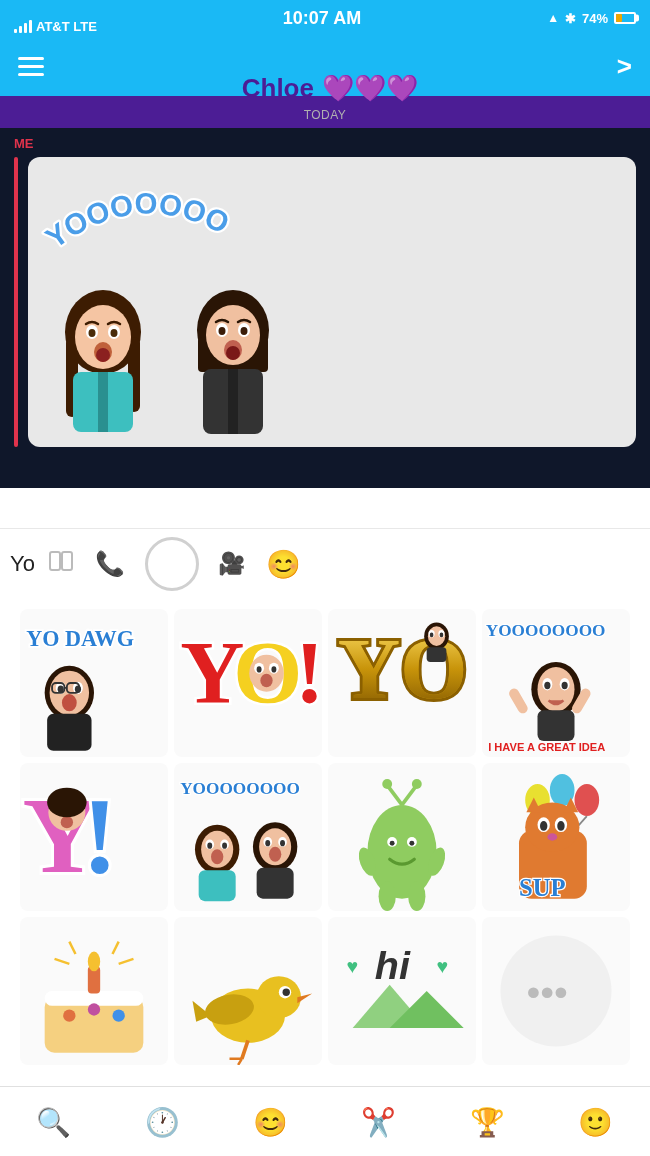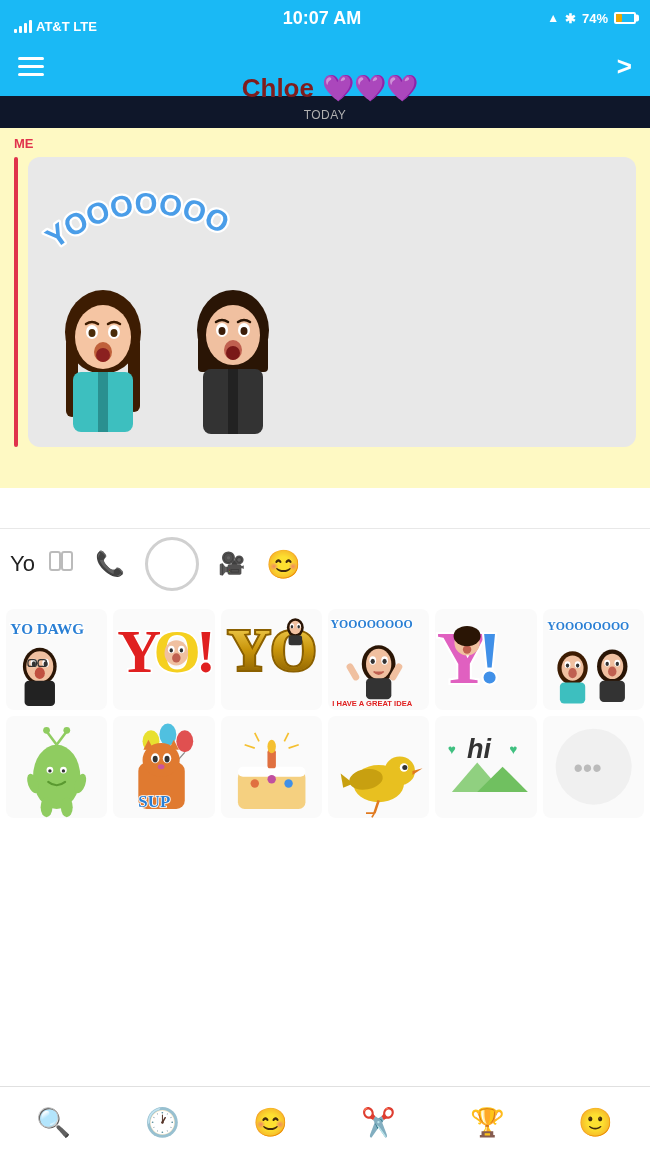--- a/index.html
+++ b/index.html
@@ -35,36 +35,36 @@
       background: #1ab9f5;
       height: 60px;
       display: flex;
       align-items: center;
       justify-content: space-between;
       padding: 0 18px;
       color: white;
     }
     .header-hamburger { display: flex; flex-direction: column; gap: 5px; cursor: pointer; }
     .header-hamburger span { display: block; width: 26px; height: 3px; background: white; border-radius: 2px; }
-    .header-title { font-size: 26px; font-weight: 700; color: #7f1d1d; display: flex; align-items: center; gap: 8px; margin-top: 44px; }
+    .header-title { font-size: 26px; font-weight: 700; color: #4c1d95; display: flex; align-items: center; gap: 8px; margin-top: 44px; }
     .header-chevron { font-size: 26px; color: white; font-weight: 700; cursor: pointer; }
 
     
     .date-label {
       text-align: center;
       padding: 12px 8px 6px;
       color: #b0b0b0;
       font-size: 12px;
       letter-spacing: 0.5px;
+      background: #4c1d95;
+    }
+
+    
+    .message-area {
       background: #0f172a;
-    }
-
-    
-    .message-area {
-      background: #fef9c3;
       padding: 8px 14px 20px 14px;
       min-height: 360px;
     }
     .message-sender {
       color: #e0334c;
       font-size: 13px;
       font-weight: 700;
       margin-bottom: 6px;
     }
     .message-bubble-wrap {
@@ -134,23 +134,23 @@
       height: 54px;
       border-radius: 50%;
       border: 3px solid #d0d0d0;
       background: #fff;
       cursor: pointer;
     }
 
     
     .sticker-grid {
       background: #fff;
-      padding: 10px 6px;
+      padding: 10px 20px;
       display: grid;
-      grid-template-columns: repeat(6, 1fr);
+      grid-template-columns: repeat(4, 1fr);
       gap: 6px;
     }
     .sticker-cell {
       width: 100%;
       aspect-ratio: 1;
       display: flex;
       align-items: center;
       justify-content: center;
       cursor: pointer;
       border-radius: 8px;

